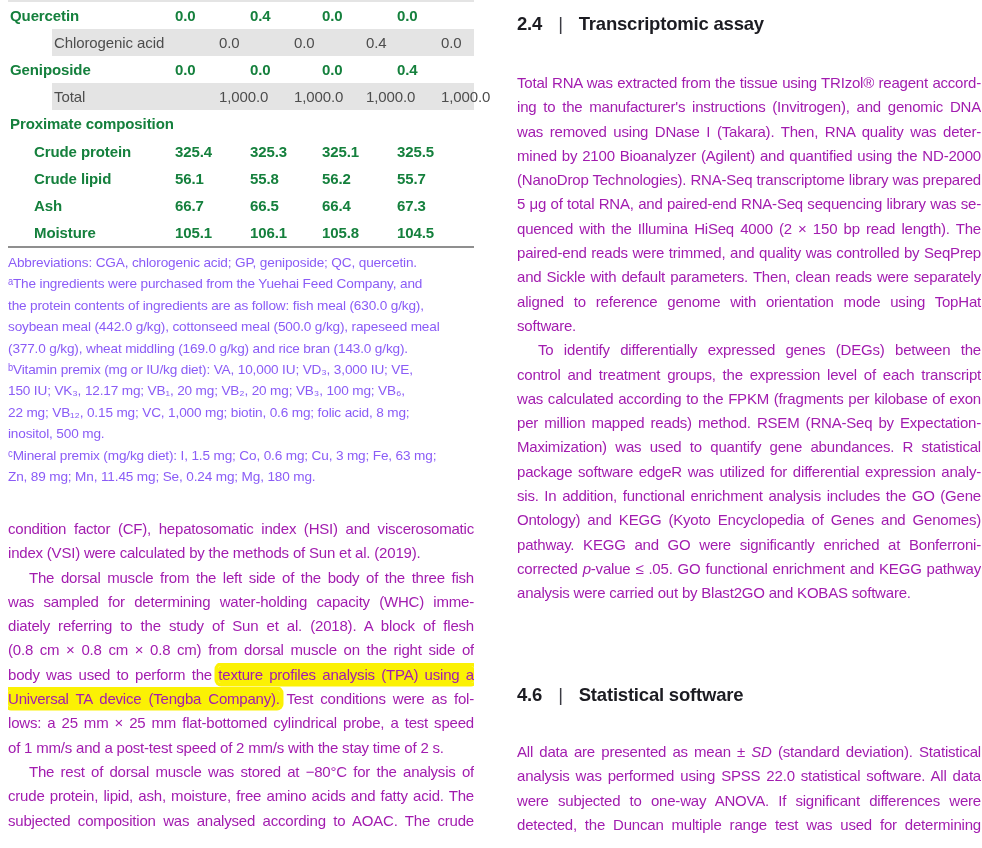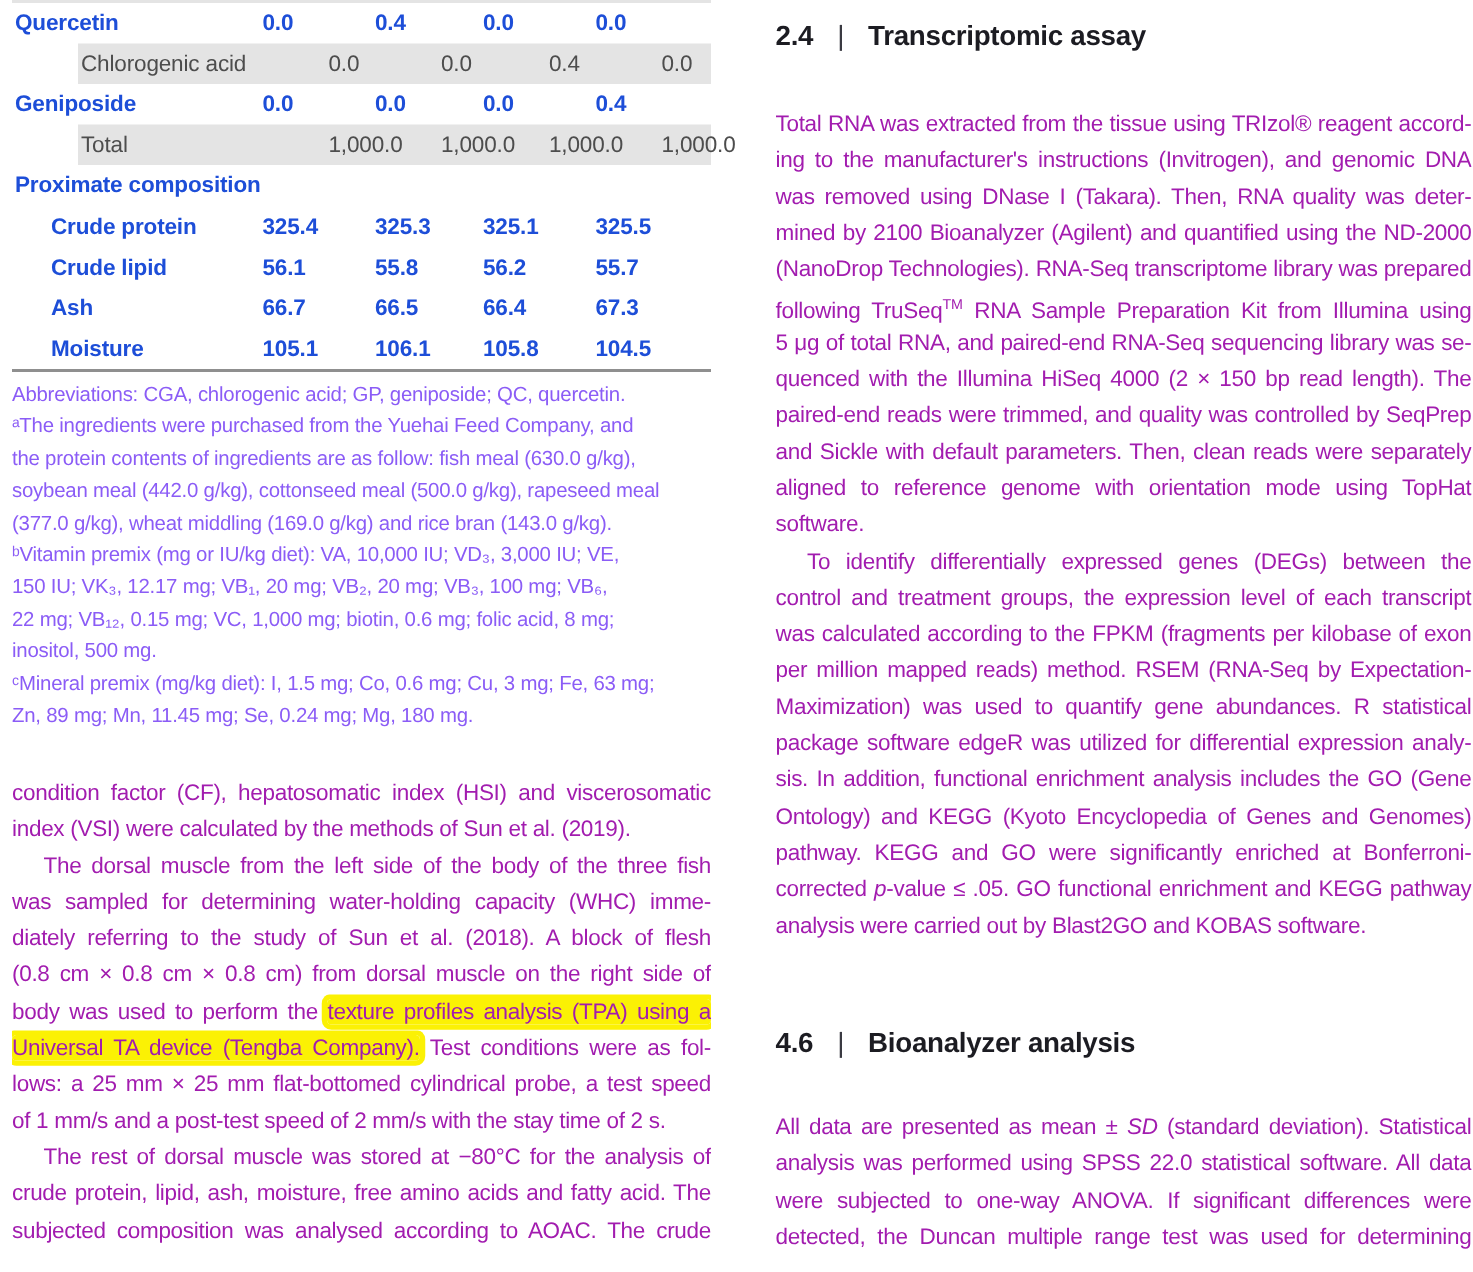--- a/index.html
+++ b/index.html
@@ -10,21 +10,21 @@
   .col-right{left:517px;width:464px;}
 
   
   .tbl{position:absolute;top:0;left:0;right:0;border-bottom:2px solid #8f8f8f;}
   .tbl-topstrip{height:2px;background:#e4e4e4;}
   .trow{display:grid;grid-template-columns:167px 75px 72px 75px auto;align-items:center;
         height:27.1px;font-size:15px;letter-spacing:-0.1px;}
   .trow.shaded{background:#e4e4e4;margin-left:44px;}
   .trow .lbl{padding-left:2px;white-space:nowrap;overflow:hidden;}
   .trow.indent .lbl{padding-left:26px;}
-  .trow.strong{font-weight:600;color:#1d4ed8;}
+  .trow.strong{font-weight:600;color:#15803d;}
   .trow.muted{font-weight:400;color:#4d4d4d;}
   .trow .val{white-space:nowrap;}
 
   
   .footnotes{position:absolute;top:252px;left:0;right:0;}
   .fline{height:21.4px;line-height:21.4px;font-size:13.6px;letter-spacing:-0.15px;
          white-space:nowrap;overflow:hidden;color:#8b5cf6;}
 
   
   .body-text{position:absolute;left:0;right:0;}
@@ -155,42 +155,41 @@
   <div class="col col-right">
     <div id="sec24-heading" class="sec-heading">
       <span class="num">2.4</span><span class="divider">|</span><span class="ttl">Transcriptomic assay</span>
     </div>
     <div id="sec24-body" class="body-text">
         <div class="line"><span>Total RNA was extracted from the tissue using TRIzol® reagent accord-</span></div>
         <div class="line"><span>ing to the manufacturer's instructions (Invitrogen), and genomic DNA</span></div>
         <div class="line"><span>was removed using DNase I (Takara). Then, RNA quality was deter-</span></div>
         <div class="line"><span>mined by 2100 Bioanalyzer (Agilent) and quantified using the ND-2000</span></div>
         <div class="line"><span>(NanoDrop Technologies). RNA-Seq transcriptome library was prepared</span></div>
-        <div class="line"><span>following TruSeq</span><span class="sup">TM</span><span> RNA Sample Preparation Kit from Illumina using</span></div>
         <div class="line"><span>5 μg of total RNA, and paired-end RNA-Seq sequencing library was se-</span></div>
         <div class="line"><span>quenced with the Illumina HiSeq 4000 (2 × 150 bp read length). The raw</span></div>
         <div class="line"><span>paired-end reads were trimmed, and quality was controlled by SeqPrep</span></div>
         <div class="line"><span>and Sickle with default parameters. Then, clean reads were separately</span></div>
         <div class="line"><span>aligned to reference genome with orientation mode using TopHat</span></div>
         <div class="line last"><span>software.</span></div>
         <div class="line indent"><span>To identify differentially expressed genes (DEGs) between the</span></div>
         <div class="line"><span>control and treatment groups, the expression level of each transcript</span></div>
         <div class="line"><span>was calculated according to the FPKM (fragments per kilobase of exon</span></div>
         <div class="line"><span>per million mapped reads) method. RSEM (RNA-Seq by Expectation-</span></div>
         <div class="line"><span>Maximization) was used to quantify gene abundances. R statistical</span></div>
         <div class="line"><span>package software edgeR was utilized for differential expression analy-</span></div>
         <div class="line"><span>sis. In addition, functional enrichment analysis includes the GO (Gene</span></div>
         <div class="line"><span>Ontology) and KEGG (Kyoto Encyclopedia of Genes and Genomes)</span></div>
         <div class="line"><span>pathway. KEGG and GO were significantly enriched at Bonferroni-</span></div>
         <div class="line"><span>corrected </span><span class="it">p</span><span>-value ≤ .05. GO functional enrichment and KEGG pathway</span></div>
         <div class="line last"><span>analysis were carried out by Blast2GO and KOBAS software.</span></div>
       </div>
 
     <div id="sec25-heading" class="sec-heading">
-      <span class="num">4.6</span><span class="divider">|</span><span class="ttl">Bioanalyzer analysis</span>
+      <span class="num">4.6</span><span class="divider">|</span><span class="ttl">Statistical software</span>
     </div>
     <div id="sec25-body" class="body-text">
         <div class="line"><span>All data are presented as mean ± </span><span class="it">SD</span><span> (standard deviation). Statistical</span></div>
         <div class="line"><span>analysis was performed using SPSS 22.0 statistical software. All data</span></div>
         <div class="line"><span>were subjected to one-way ANOVA. If significant differences were</span></div>
         <div class="line"><span>detected, the Duncan multiple range test was used for determining</span></div>
       </div>
   </div>
 
 </div>

